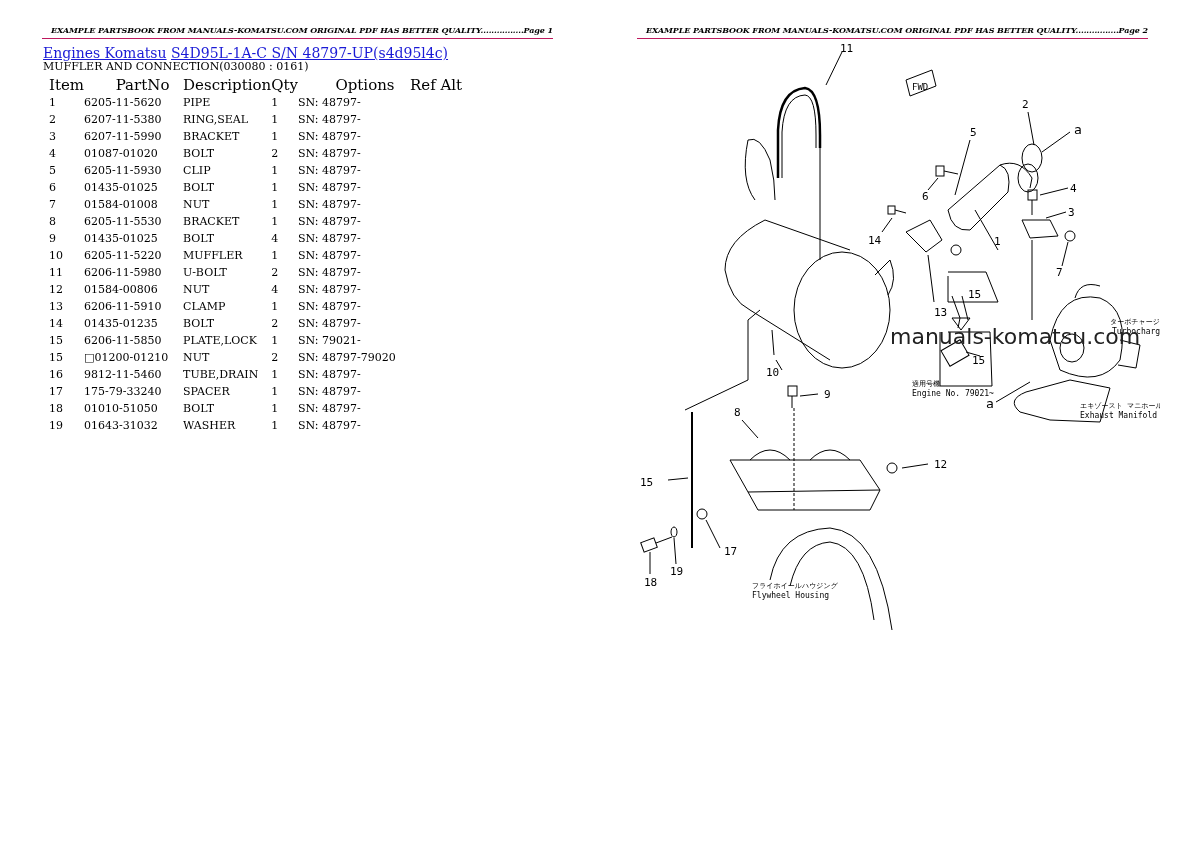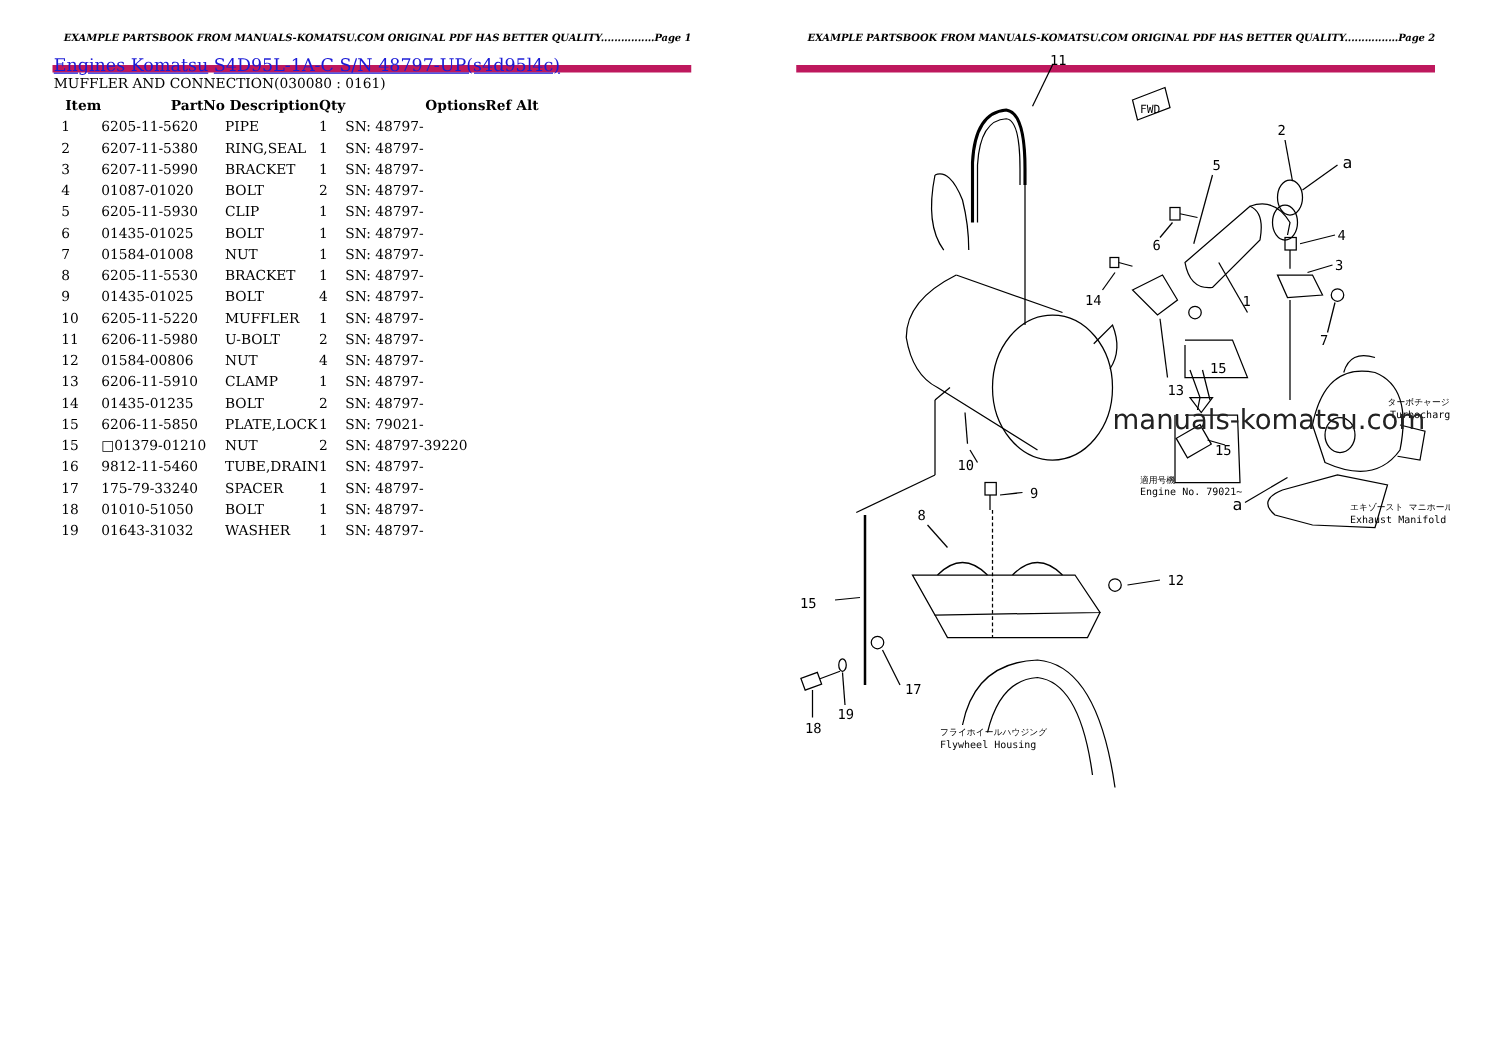--- a/index.html
+++ b/index.html
@@ -1,24 +1,24 @@
 <!DOCTYPE html>
 <html><head>
 <meta charset="utf-8">
 <style>
   html, body { margin:0; padding:0; background:#ffffff; }
   body { width:1190px; height:842px; position:relative; overflow:hidden; font-family:"DejaVu Serif","Liberation Serif",serif; color:#000; }
-  .page-header { position:absolute; top:25px; height:12px; font-family:"DejaVu Serif",serif; font-style:italic; font-weight:bold; font-size:8px; text-align:right; border-bottom:6px solid #be185d; padding-bottom:15px; letter-spacing:-0.1px; white-space:nowrap; }
+  .page-header { position:absolute; top:25px; height:12px; font-family:"DejaVu Serif",serif; font-style:italic; font-weight:bold; font-size:8px; text-align:right; border-bottom:1px solid #be185d; padding-bottom:1px; letter-spacing:-0.1px; white-space:nowrap; }
   #hdr1 { left:42px; width:511px; }
   #hdr2 { left:637px; width:511px; }
   .breadcrumb { position:absolute; left:43px; top:45px; font-size:14px; white-space:nowrap; }
   .breadcrumb a { color:#1a1ad6; text-decoration:underline; }
   .section-title { position:absolute; left:43px; top:60px; font-size:11px; white-space:nowrap; }
   table.parts { position:absolute; left:46px; top:76px; border-collapse:collapse; font-size:11px; }
-  table.parts th { font-weight:bold; text-align:right; padding:0; height:17px; font-size:11px; }
+  table.parts th { font-weight:normal; text-align:center; padding:0; height:17px; font-size:15px; }
   table.parts td { padding:0; height:17px; white-space:nowrap; font-size:11px; }
   .c-item { width:32px; padding-left:3px !important; }
   .c-part { width:81px; }
   .c-desc { width:73px; }
   .c-qty { width:21px;margin-left:48px; }
   .c-opt { width:90px; }
   th.c-part { padding-left:18px !important; }
   th.c-opt { padding-left:22px !important; }
   .diagram { position:absolute; left:630px; top:40px; width:530px; height:600px; }
   .diagram svg { width:100%; height:100%; }
@@ -164,24 +164,24 @@
       <tr>
         <td class="c-item">15</td>
         <td class="c-part">6206-11-5850</td>
         <td class="c-desc">PLATE,LOCK</td>
         <td class="c-qty">1</td>
         <td class="c-opt">SN: 79021-</td>
         <td></td>
       </tr>
       <tr>
         <td class="c-item">15</td>
-        <td class="c-part">□01379-01210</td>
+        <td class="c-part">□01200-01210</td>
         <td class="c-desc">NUT</td>
         <td class="c-qty">2</td>
-        <td class="c-opt">SN: 48797-39220</td>
+        <td class="c-opt">SN: 48797-79020</td>
         <td></td>
       </tr>
       <tr>
         <td class="c-item">16</td>
         <td class="c-part">9812-11-5460</td>
         <td class="c-desc">TUBE,DRAIN</td>
         <td class="c-qty">1</td>
         <td class="c-opt">SN: 48797-</td>
         <td></td>
       </tr>

